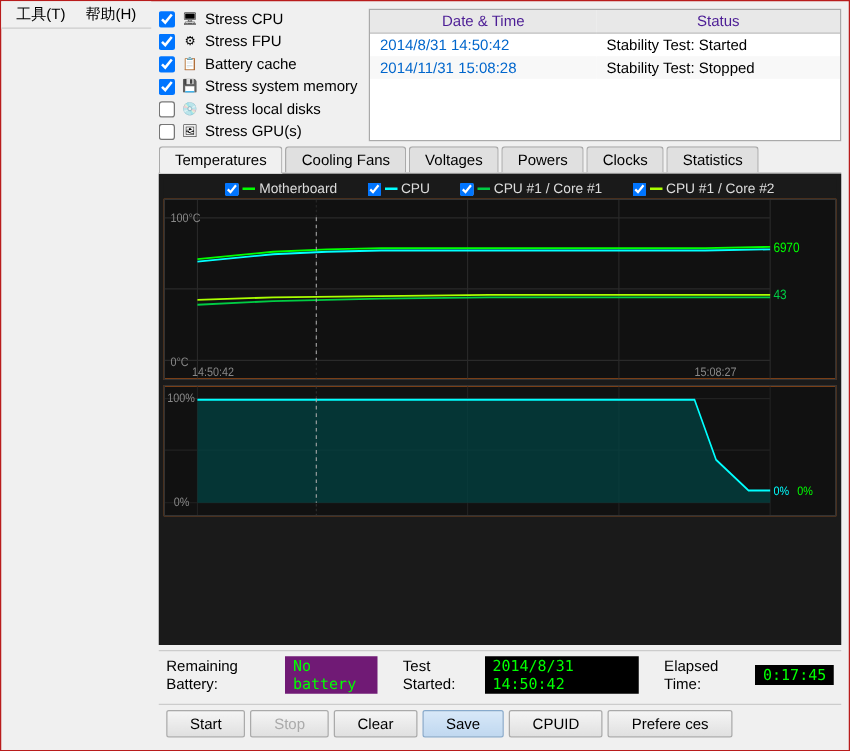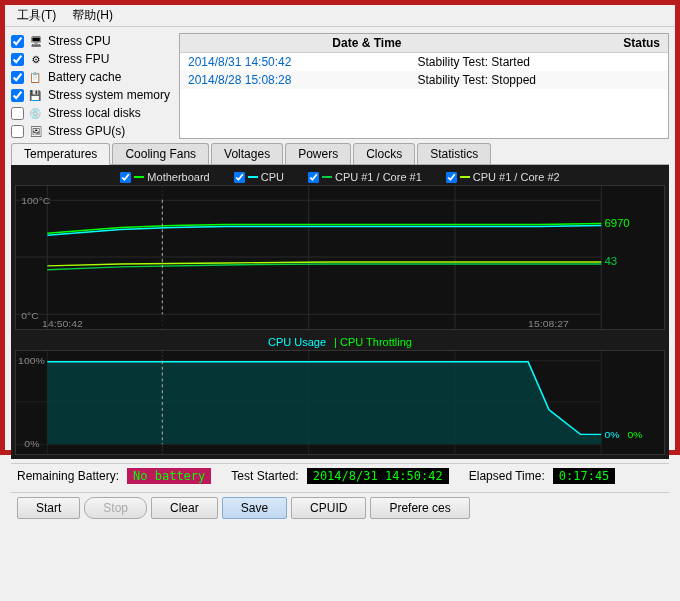--- a/index.html
+++ b/index.html
@@ -6,25 +6,25 @@
     body {
       font-family: 'Segoe UI', Tahoma, Arial, sans-serif;
       font-size: 12px;
       background: #f0f0f0;
       width: 680px;
       height: 601px;
       overflow: hidden;
     }
     .window {
       width: 680px;
-      height: 455px;
-      background: #f0f0f0;
-      border: 5px solid #b91c1c;
-      display: flex;
-      flex-direction: column;
+      height: 601px;
+      background: #f0f0f0;
+      border: 1px solid #b91c1c;
+      display: flex;
+      flex-direction: row;
     }
     .menu-bar {
       background: #f0f0f0;
       height: 22px;
       display: flex;
       align-items: center;
       padding: 0 4px;
       border-bottom: 1px solid #ccc;
       font-size: 12px;
     }
@@ -73,24 +73,24 @@
       background: white;
       overflow: auto;
     }
     .log-table table {
       width: 100%;
       border-collapse: collapse;
     }
     .log-table th {
       background: #e8e8e8;
       padding: 2px 8px;
-      text-align: right;
-      font-weight: bold;
+      text-align: center;
+      font-weight: normal;
       border-bottom: 1px solid #ccc;
-      color: #000000;
+      color: #4c1d95;
       font-size: 12px;
     }
     .log-table td {
       padding: 2px 8px;
       font-size: 12px;
       color: #0066cc;
     }
     .log-table tr:nth-child(even) td { background: #f8f8f8; }
     .tabs-section {
       flex: 1;
@@ -179,42 +179,41 @@
       color: #000;
     }
     .status-value {
       font-size: 12px;
       background: #000;
       color: #00ff00;
       padding: 1px 6px;
       font-family: monospace;
     }
     .status-value.red-bg {
-      background: #be185d;
+      background: #701a75;
       color: #00ff00;
     }
     .button-bar {
       display: flex;
       gap: 4px;
       padding: 4px 6px;
       background: #f0f0f0;
       border-top: 1px solid #ccc;
     }
     .btn {
       padding: 3px 18px;
       border: 1px solid #aaa;
       background: linear-gradient(to bottom, #f5f5f5, #e0e0e0);
       cursor: pointer;
       font-size: 12px;
       border-radius: 2px;
     }
     .btn.disabled {
       color: #aaa;
       cursor: default;
-      border-radius: 10px;
     }
     .btn.highlighted {
       background: linear-gradient(to bottom, #d8e8f8, #c0d8f0);
       border-color: #88aacc;
     }
     svg.chart-svg {
       position: absolute;
       top: 0; left: 0;
       width: 100%; height: 100%;
     }
@@ -281,21 +280,21 @@
               <th>Date &amp; Time</th>
               <th>Status</th>
             </tr>
           </thead>
           <tbody id="log-body">
           <tr>
                 <td>2014/8/31 14:50:42</td>
                 <td style="color: rgb(0, 0, 0);">Stability Test: Started</td>
               </tr>
               <tr>
-                <td>2014/8/28 15:08:28</td>
+                <td>2014/11/31 15:08:28</td>
                 <td style="color: rgb(0, 0, 0);">Stability Test: Stopped</td>
               </tr>
             </tbody>
         </table>
       </div>
     </div>
 
     <div class="tabs-section">
       <div class="tab-bar">
         <div class="tab active">Temperatures</div>
@@ -363,24 +362,20 @@
               <line x1="140" y1="14" x2="140" y2="130" stroke="#aaa" stroke-width="1" stroke-dasharray="3,3"></line>
 
               <text x="563" y="42" fill="#00ff00" font-size="11">69</text>
               <text x="575" y="42" fill="#00ff00" font-size="11">70</text>
               <text x="563" y="80" fill="#00cc44" font-size="11">43</text>
             </svg>
           </div>
         </div>
 
         <div>
-          <div class="cpu-usage-legend">
-            <span style="color:#00ffff;">CPU Usage</span>
-            <span style="color:#00ff00;">| CPU Throttling</span>
-          </div>
           <div class="chart-area" style="height:105px;">
             <svg class="chart-svg" viewBox="0 0 620 105" preserveAspectRatio="none">
               <rect width="620" height="105" fill="#111"></rect>
 
               <line x1="0" y1="10" x2="560" y2="10" stroke="#222" stroke-width="1"></line>
               <line x1="0" y1="52" x2="560" y2="52" stroke="#222" stroke-width="1"></line>
               <line x1="0" y1="95" x2="560" y2="95" stroke="#222" stroke-width="1"></line>
               <line x1="30" y1="0" x2="30" y2="105" stroke="#222" stroke-width="1"></line>
               <line x1="140" y1="0" x2="140" y2="105" stroke="#333" stroke-width="1" stroke-dasharray="2,2"></line>
               <line x1="280" y1="0" x2="280" y2="105" stroke="#222" stroke-width="1"></line>

